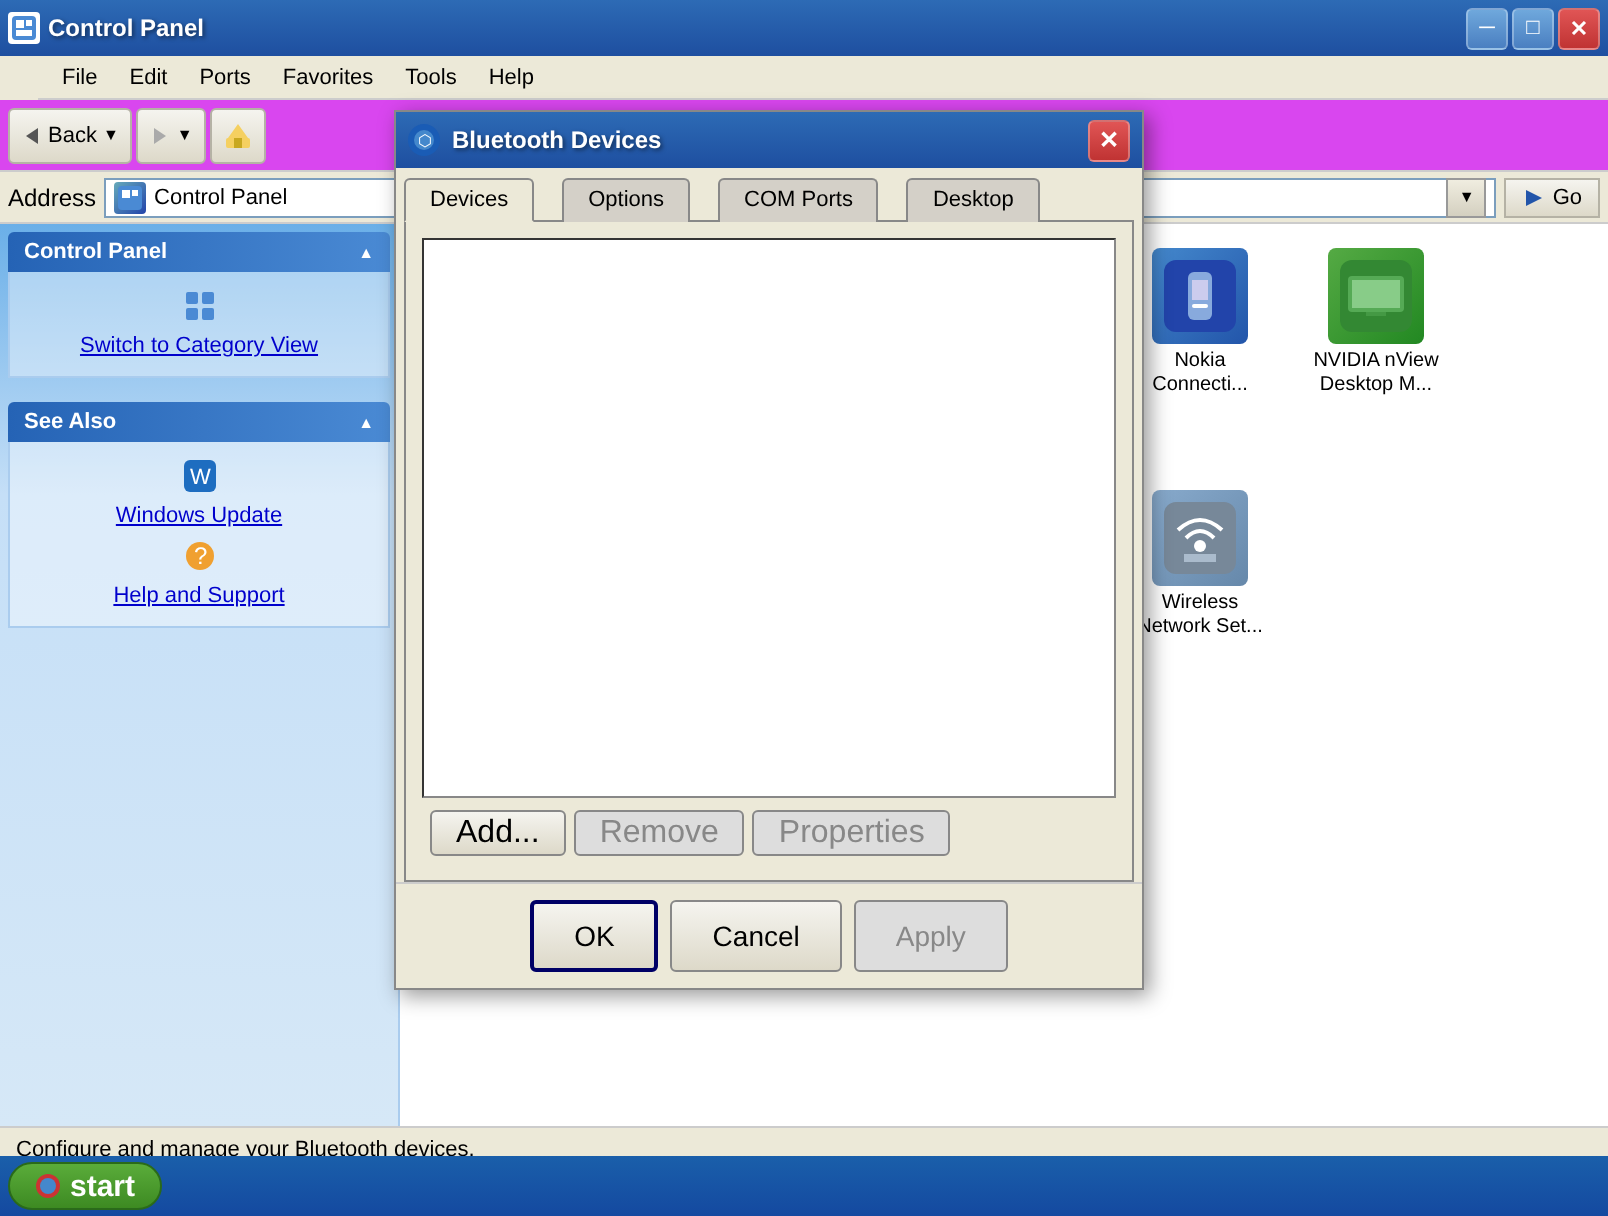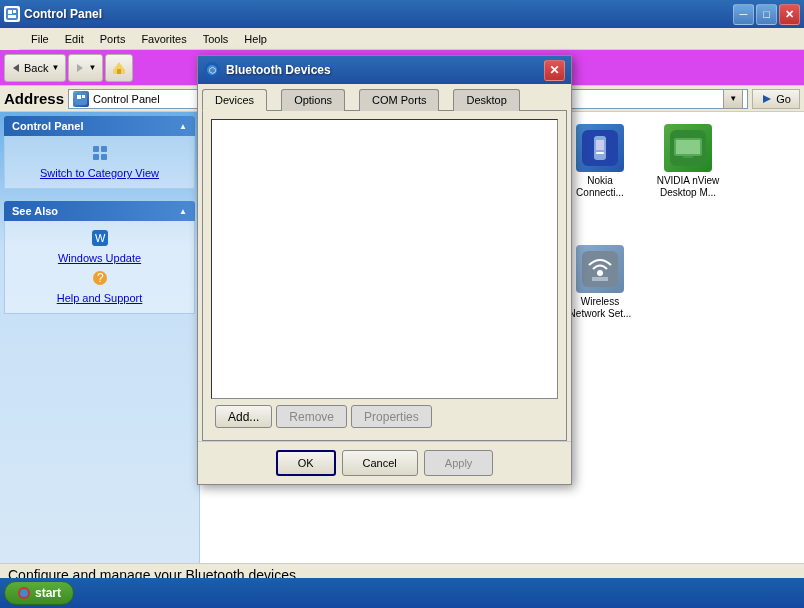--- a/index.html
+++ b/index.html
@@ -114,23 +114,23 @@
     .address-bar {
       height: 26px;
       background: #ece9d8;
       display: flex;
       align-items: center;
       padding: 0 4px;
       gap: 4px;
       border-bottom: 1px solid #ccc;
     }
     .address-label {
-      font-size: 15px;
+      font-size: 12px;
       color: #000;
-      font-weight: bold;
+      font-weight: normal;
     }
     .address-field {
       flex: 1;
       height: 20px;
       background: white;
       border: 1px solid #7b9ebd;
       display: flex; align-items: center;
       padding: 0 4px;
       font-size: 11px;
       gap: 4px;
@@ -250,21 +250,21 @@
     }
 
     
     .status-bar {
       height: 22px;
       background: #ece9d8;
       border-top: 1px solid #ccc;
       display: flex;
       align-items: center;
       padding: 0 8px;
-      font-size: 14px;
+      font-size: 11px;
     }
 
     
     .dialog-overlay {
       position: absolute;
       top: 0; left: 0; right: 0; bottom: 0;
       pointer-events: none;
     }
     .dialog {
       position: absolute;
@@ -348,44 +348,44 @@
       display: flex;
       gap: 4px;
       padding: 6px 4px 4px 4px;
     }
     .dialog-action-btn {
       height: 23px;
       padding: 0 12px;
       background: linear-gradient(to bottom, #f5f4ef, #ddd9c9);
       border: 1px solid #888;
       border-radius: 3px;
-      font-size: 12px;
+      font-size: 16px;
       cursor: pointer;
     }
     .dialog-action-btn:disabled {
       color: #888;
       background: #ddd;
     }
 
     
     .dialog-main-btns {
       display: flex;
       justify-content: center;
       gap: 6px;
       padding: 8px;
       background: #ece9d8;
       border-top: 1px solid #ccc;
     }
     .dialog-main-btn {
-      height: 26px;
+      height: 36px;
       padding: 0 20px;
       background: linear-gradient(to bottom, #f5f4ef, #ddd9c9);
       border: 1px solid #888;
       border-radius: 3px;
-      font-size: 11px;
+      font-size: 14px;
       cursor: pointer;
     }
     .dialog-main-btn:disabled { color: #888; background: #ddd; }
     .dialog-main-btn.default-btn {
       border: 2px solid #000066;
     }
 
     
     .taskbar {
       position: absolute;
@@ -396,21 +396,21 @@
       align-items: center;
       padding: 0 4px;
     }
     .start-btn {
       height: 24px;
       background: linear-gradient(to bottom, #5aac3a, #3d8a22);
       border: 1px solid #2a6a1a;
       border-radius: 12px;
       padding: 0 12px;
       color: white;
-      font-size: 12px;
+      font-size: 15px;
       font-weight: bold;
       cursor: pointer;
       display: flex; align-items: center; gap: 4px;
     }
     .icon-blue { background: linear-gradient(135deg, #4488cc, #2255aa); }
     .icon-gray { background: linear-gradient(135deg, #88aacc, #6688aa); }
     .icon-green { background: linear-gradient(135deg, #55aa44, #228822); }
     .icon-red { background: linear-gradient(135deg, #cc4444, #aa2222); }
     .icon-purple { background: linear-gradient(135deg, #8855cc, #5533aa); }
 

